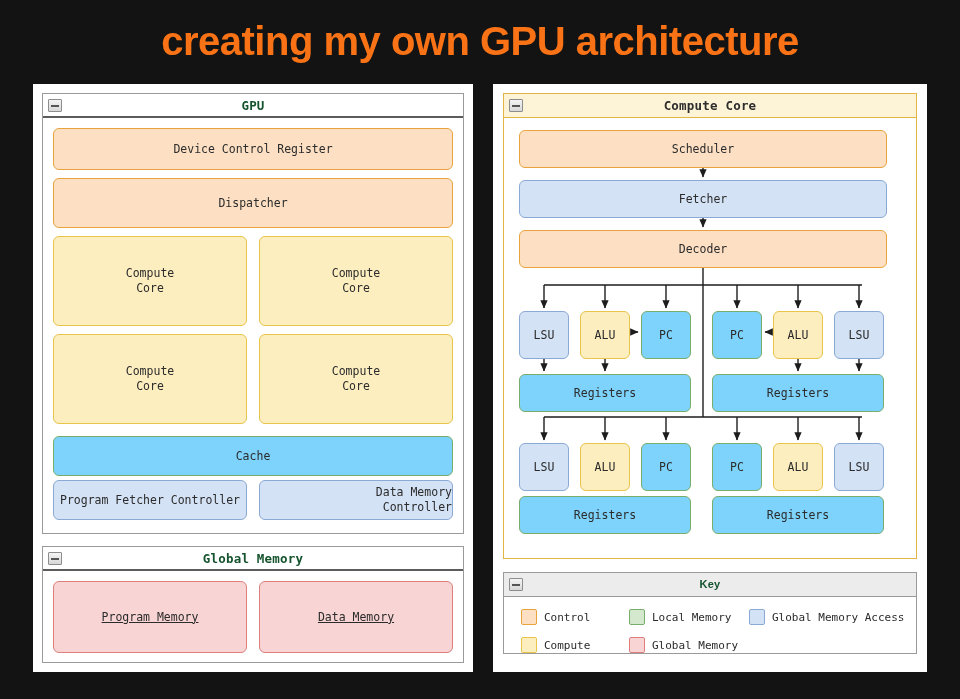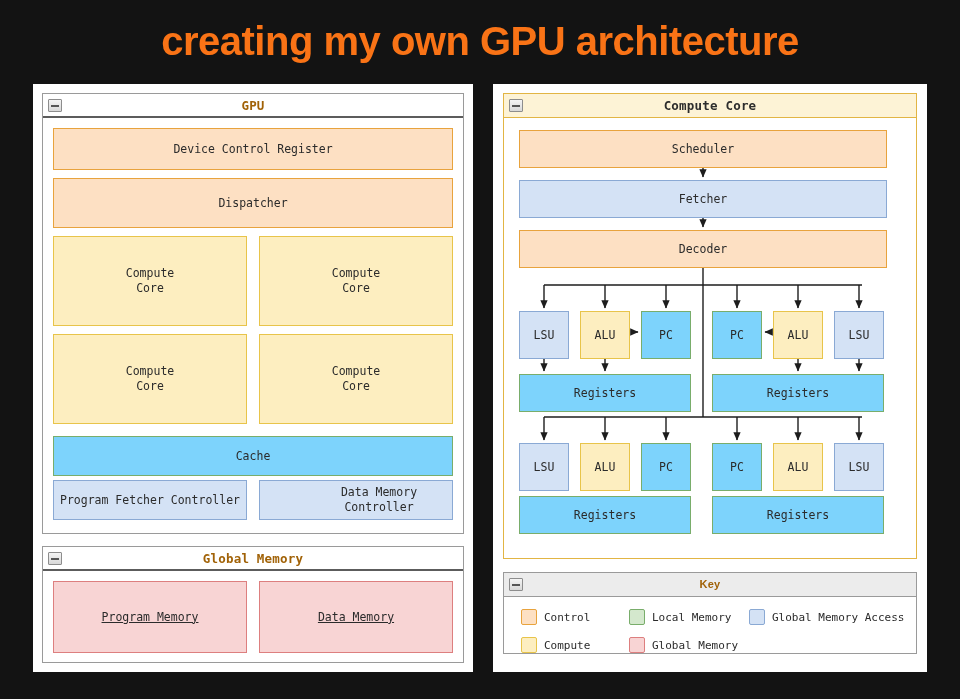--- a/index.html
+++ b/index.html
@@ -51,21 +51,21 @@
   }
   .panel-title {
     position: relative;
     box-sizing: border-box;
     height: 24px;
     line-height: 23px;
     text-align: center;
     font-family: "DejaVu Sans Mono", "Liberation Mono", monospace;
     font-size: 12.5px;
     font-weight: bold;
-    color: #a16207;
+    color: #14532d;
     background: #ffffff;
     border-bottom: 2px solid #5c5c5c;
     letter-spacing: 0.2px;
     white-space: nowrap;
   }
   .panel-body { position: relative; }
 
   .collapse-btn {
     position: absolute;
     left: 5px; top: 5px;
@@ -101,36 +101,36 @@
     font-family: "Liberation Sans", sans-serif;
     font-size: 11px;
   }
 
   
   .blk {
     position: absolute;
     box-sizing: border-box;
     border-width: 1px;
     border-style: solid;
-    border-radius: 0;
+    border-radius: 6px;
     display: flex;
     align-items: center;
     justify-content: center;
     text-align: center;
     font-family: "DejaVu Sans Mono", "Liberation Mono", monospace;
     font-size: 11.5px;
     color: #2b2b2b;
     line-height: 15px;
     white-space: pre-line;
   }
   .c-control { background: #fde0c3; border-color: #e8a33d; }
   .c-compute { background: #fdeec0; border-color: #e8c44a; }
   .c-local   { background: #7dd3fc; border-color: #79ad6b; }
   .c-global  { background: #f8d4d4; border-color: #dd7f7f; text-decoration: underline; }
-  .c-access  { background: #d4e2f5; border-color: #8aa9d4; }
+  .c-access  { background: #d4e2f5; border-color: #8aa9d4; text-align: right; }
 
   
   #gpu-dcr  { left: 10px;  top: 10px;  width: 400px; height: 42px; }
   #gpu-disp { left: 10px;  top: 60px;  width: 400px; height: 50px; }
   #gpu-cc0  { left: 10px;  top: 118px; width: 194px; height: 90px; }
   #gpu-cc1  { left: 216px; top: 118px; width: 194px; height: 90px; }
   #gpu-cc2  { left: 10px;  top: 216px; width: 194px; height: 90px; }
   #gpu-cc3  { left: 216px; top: 216px; width: 194px; height: 90px; }
   #gpu-cache{ left: 10px;  top: 318px; width: 400px; height: 40px; }
   #gpu-pmc  { left: 10px;  top: 362px; width: 194px; height: 40px; }

